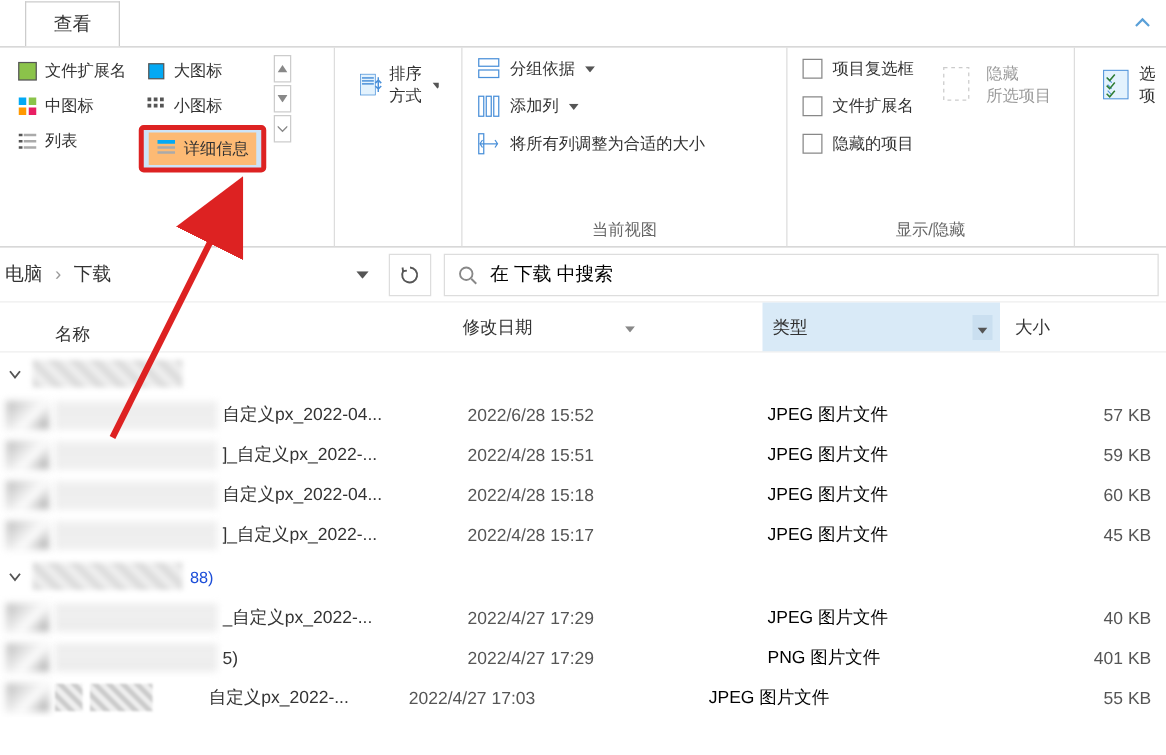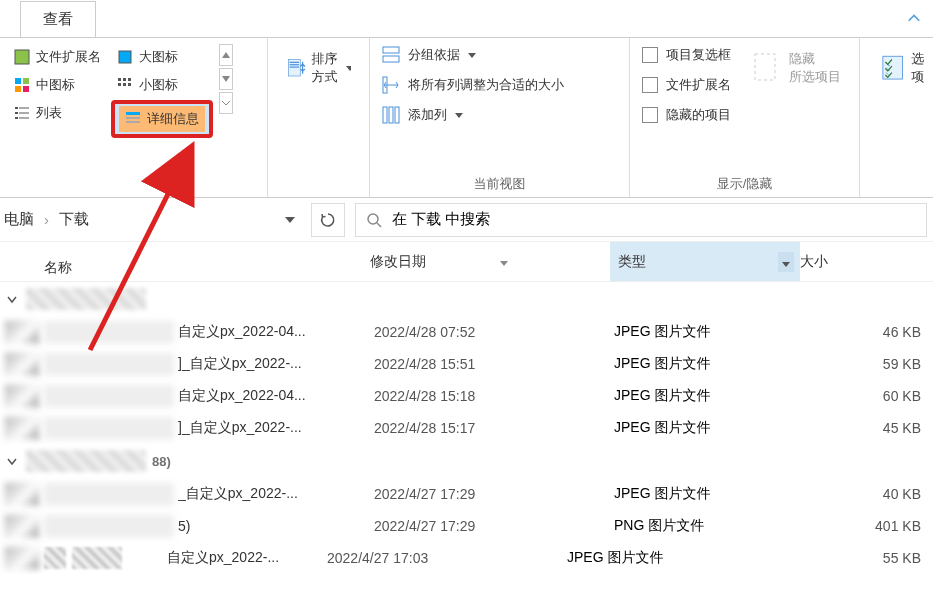--- a/index.html
+++ b/index.html
@@ -41,29 +41,29 @@
     .bc-sep { color: #999; }
     .addr-drop { width: 22px; height: 22px; display:flex; align-items:center; justify-content:center; margin-left: 180px; }
     .refresh-btn { width: 34px; height: 34px; border: 1px solid #ddd; display: flex; align-items: center; justify-content: center; cursor: pointer; }
     .search-box { flex: 1; height: 34px; border: 1px solid #ddd; display: flex; align-items: center; gap: 10px; padding: 0 10px; margin-right: 6px; color: #000000; font-size: 15px; }
     
     .col-headers { display: flex; align-items: center; height: 40px; border-bottom: 1px solid #eee; }
     .col-name { flex: 0 0 370px; padding-left: 44px; font-size: 14px; position: relative; margin-top: 12px; }
     .col-date { flex: 0 0 240px; font-size: 14px; position: relative; }
     .col-type { flex: 0 0 190px; font-size: 14px; position: relative; background: #d9eaf7; height: 100%; display: flex; align-items: center; padding-left: 8px; }
     .col-type-drop { position: absolute; right: 6px; background: #cadff0; padding: 2px 4px; }
-    .col-size { flex: 1; font-size: 14px; }
+    .col-size { flex: 1; font-size: 14px; padding-left: 12px; }
     
     .file-area { overflow: hidden; }
     .group-row { display: flex; align-items: center; padding: 6px 4px; gap: 6px; cursor: pointer; }
     .group-chevron { width: 16px; display: flex; align-items: center; justify-content: center; }
     .group-chevron svg { width: 10px; height: 10px; }
     .pixelated-bar { width: 120px; height: 22px; background: repeating-linear-gradient(45deg, #ddd, #ddd 6px, #eee 6px, #eee 12px); filter: blur(2px); }
     .pixelated-small { width: 22px; height: 22px; background: repeating-linear-gradient(45deg, #ccc, #ccc 4px, #eee 4px, #eee 8px); filter: blur(1px); }
-    .group-extra { color: #737373; font-weight: bold; }
+    .group-extra { color: #1d4ed8; }
     
     .file-row { display: flex; align-items: center; height: 32px; padding-left: 4px; }
     .file-thumb { width: 36px; height: 24px; margin-right: 4px; background: linear-gradient(135deg, #bbb, #fff 60%, #999); filter: blur(3px); border: 1px solid #eee; }
     .file-pixlabel { width: 130px; height: 22px; margin-right: 4px; background: repeating-linear-gradient(0deg, #e8e8e8, #e8e8e8 3px, #f4f4f4 3px, #f4f4f4 6px); filter: blur(3px); }
     .file-name-tail { flex: 0 0 196px; white-space: nowrap; overflow: hidden; font-size: 14px; }
     .file-date { flex: 0 0 240px; font-size: 14px; color: #555; }
     .file-type { flex: 0 0 198px; font-size: 14px; color: #000000; }
     .file-size { flex: 1; font-size: 14px; color: #555; text-align: right; padding-right: 12px; }
     
     .annotation-arrow { position: absolute; pointer-events: none; z-index: 100; }
@@ -195,39 +195,39 @@
               </svg>
             </span>
           <span>分组依据</span>
           <svg width="8" height="5">
               <path d="M0 0 L4 5 L8 0 Z" fill="#555"></path>
             </svg>
         </div>
         <div class="mid-item">
           <span class="small-icon">
               <svg viewBox="0 0 18 18">
-                <path d="M2 9 L16 9 M4 6 L2 9 L4 12 M14 6 L16 9 L14 12" stroke="#4a90d9" fill="none"></path>
-                <rect x="1" y="1" width="4" height="16" fill="none" stroke="#4a90d9"></rect>
-              </svg>
-            </span>
-          <span>将所有列调整为合适的大小</span>
-        </div>
-        <div class="mid-item">
-          <span class="small-icon">
-              <svg viewBox="0 0 18 18">
                 <rect x="1" y="1" width="4" height="16" fill="none" stroke="#4a90d9"></rect>
                 <rect x="7" y="1" width="4" height="16" fill="none" stroke="#4a90d9"></rect>
                 <rect x="13" y="1" width="4" height="16" fill="none" stroke="#4a90d9"></rect>
               </svg>
             </span>
           <span>添加列</span>
           <svg width="8" height="5">
               <path d="M0 0 L4 5 L8 0 Z" fill="#555"></path>
             </svg>
         </div>
+        <div class="mid-item">
+          <span class="small-icon">
+              <svg viewBox="0 0 18 18">
+                <path d="M2 9 L16 9 M4 6 L2 9 L4 12 M14 6 L16 9 L14 12" stroke="#4a90d9" fill="none"></path>
+                <rect x="1" y="1" width="4" height="16" fill="none" stroke="#4a90d9"></rect>
+              </svg>
+            </span>
+          <span>将所有列调整为合适的大小</span>
+        </div>
       </div>
     </div>
     <div class="ribbon-group-label">当前视图</div>
   </div>
 
   <div class="ribbon-group" style="flex:0 0 226px;">
     <div class="ribbon-group-body">
       <div class="check-list">
         <div class="check-item">
           <span class="check-box"></span>
@@ -330,23 +330,23 @@
           <path d="M1 3 L5 8 L9 3" stroke="#555" fill="none" stroke-width="1.5"></path>
         </svg>
       </div>
     <div class="pixelated-bar"></div>
   </div>
 
   <div class="file-row">
     <div class="file-thumb"></div>
     <div class="file-pixlabel"></div>
     <div class="file-name-tail">自定义px_2022-04...</div>
-    <div class="file-date">2022/4/28 07:52</div>
-    <div class="file-type">JPEG 图片文件</div>
-    <div class="file-size">46 KB</div>
+    <div class="file-date">2022/6/28 15:52</div>
+    <div class="file-type">JPEG 图片文件</div>
+    <div class="file-size">57 KB</div>
   </div>
   <div class="file-row">
     <div class="file-thumb"></div>
     <div class="file-pixlabel"></div>
     <div class="file-name-tail">]_自定义px_2022-...</div>
     <div class="file-date">2022/4/28 15:51</div>
     <div class="file-type">JPEG 图片文件</div>
     <div class="file-size">59 KB</div>
   </div>
   <div class="file-row">

